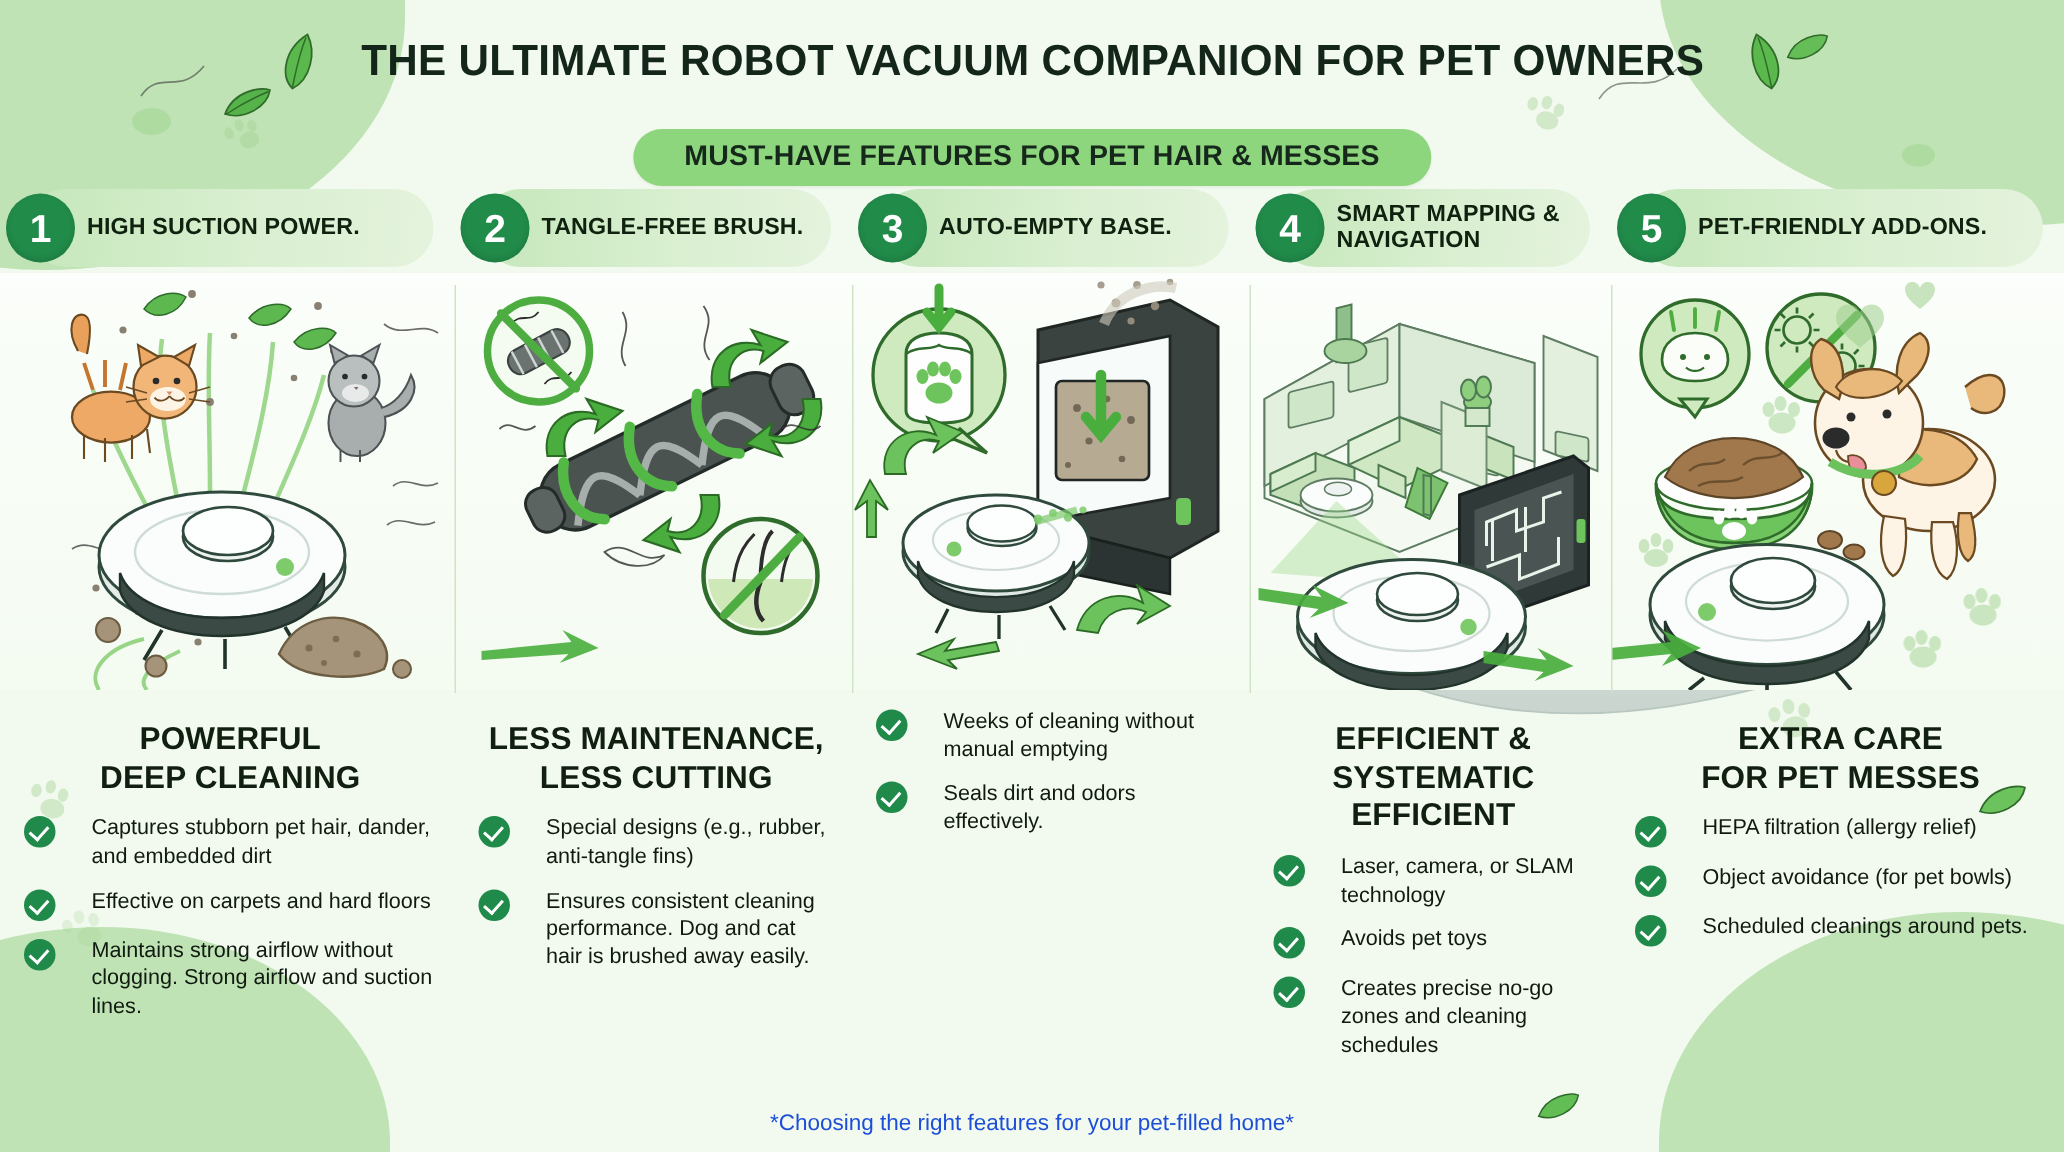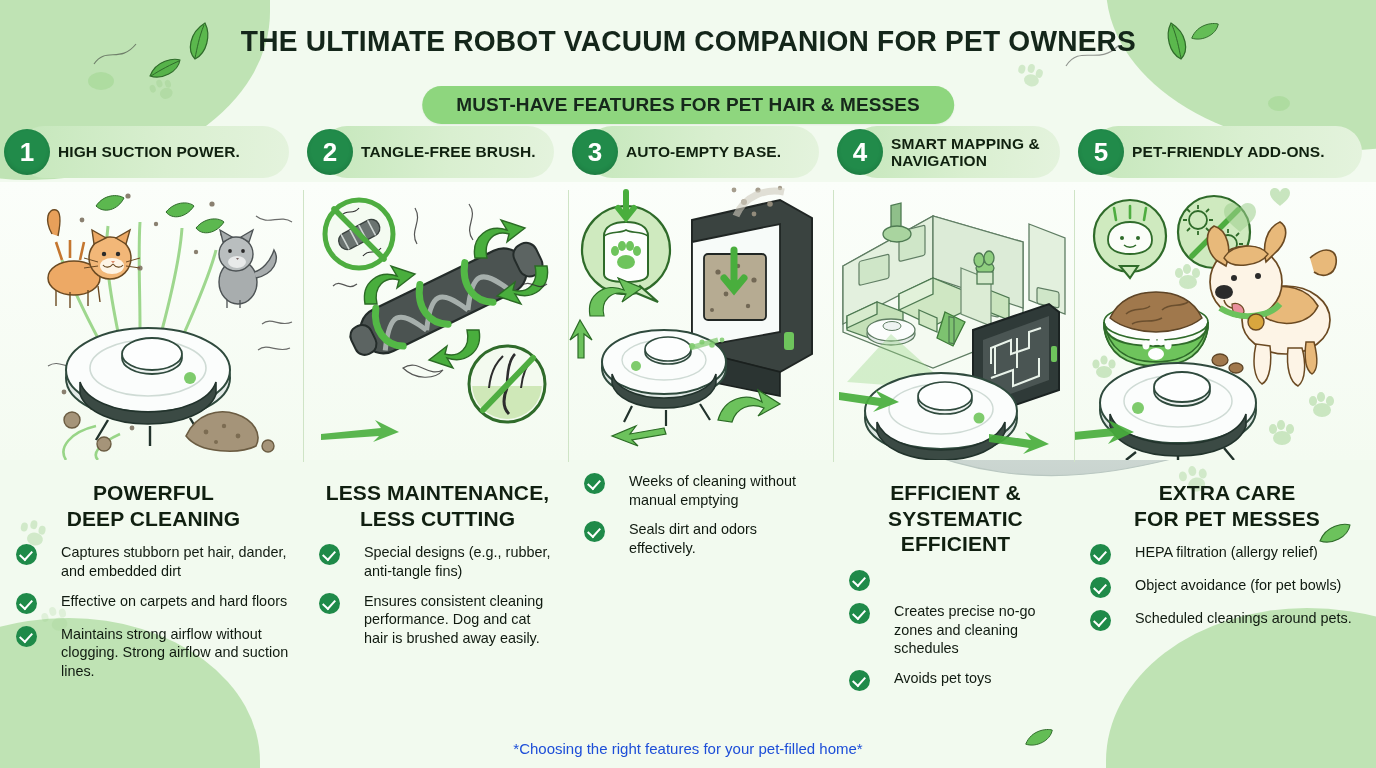--- a/index.html
+++ b/index.html
@@ -701,28 +701,29 @@
             <span class="check"></span>
             <span class="btxt">Seals dirt and odors effectively.</span>
           </li>
         </ul>
       </div>
       <div class="col" style="width: 241px;">
         <div class="col-h"><span>EFFICIENT &amp;</span><br><span>SYSTEMATIC EFFICIENT</span></div>
         <ul class="blist">
           <li class="bitem">
             <span class="check"></span>
+            <span class="btxt">Laser, camera, or SLAM technology</span>
+          </li>
+          <li class="bitem">
+            <span class="check"></span>
+            <span class="btxt">Avoids pet toys</span>
           </li>
           <li class="bitem">
             <span class="check"></span>
             <span class="btxt">Creates precise no-go zones and cleaning schedules</span>
-          </li>
-          <li class="bitem">
-            <span class="check"></span>
-            <span class="btxt">Avoids pet toys</span>
           </li>
         </ul>
       </div>
       <div class="col" style="width: 302px;">
         <div class="col-h"><span>EXTRA CARE</span><br><span>FOR PET MESSES</span></div>
         <ul class="blist">
           <li class="bitem">
             <span class="check"></span>
             <span class="btxt">HEPA filtration (allergy relief)</span>
           </li>

